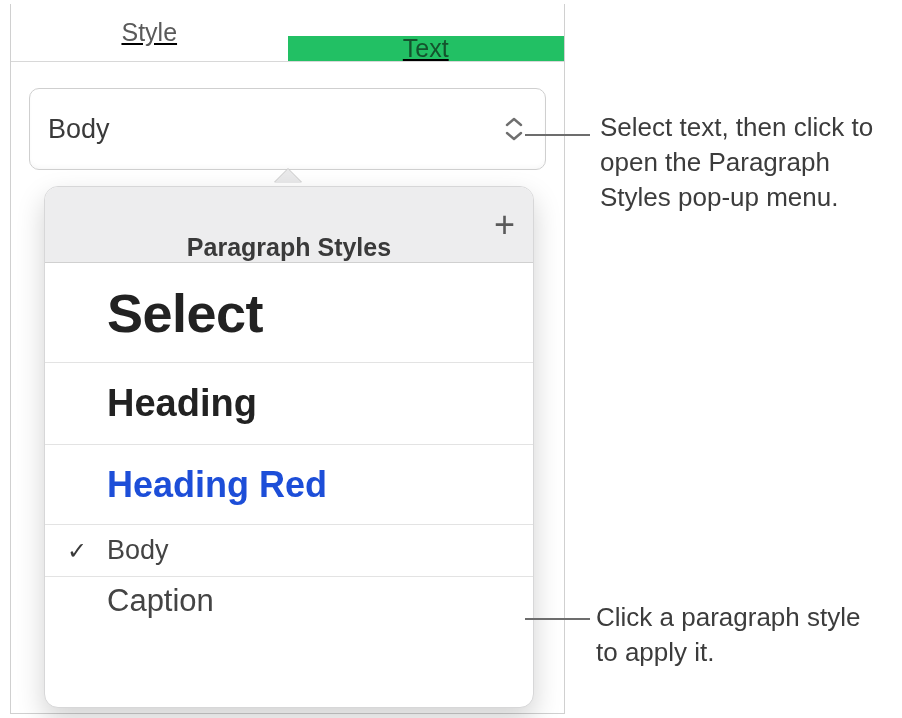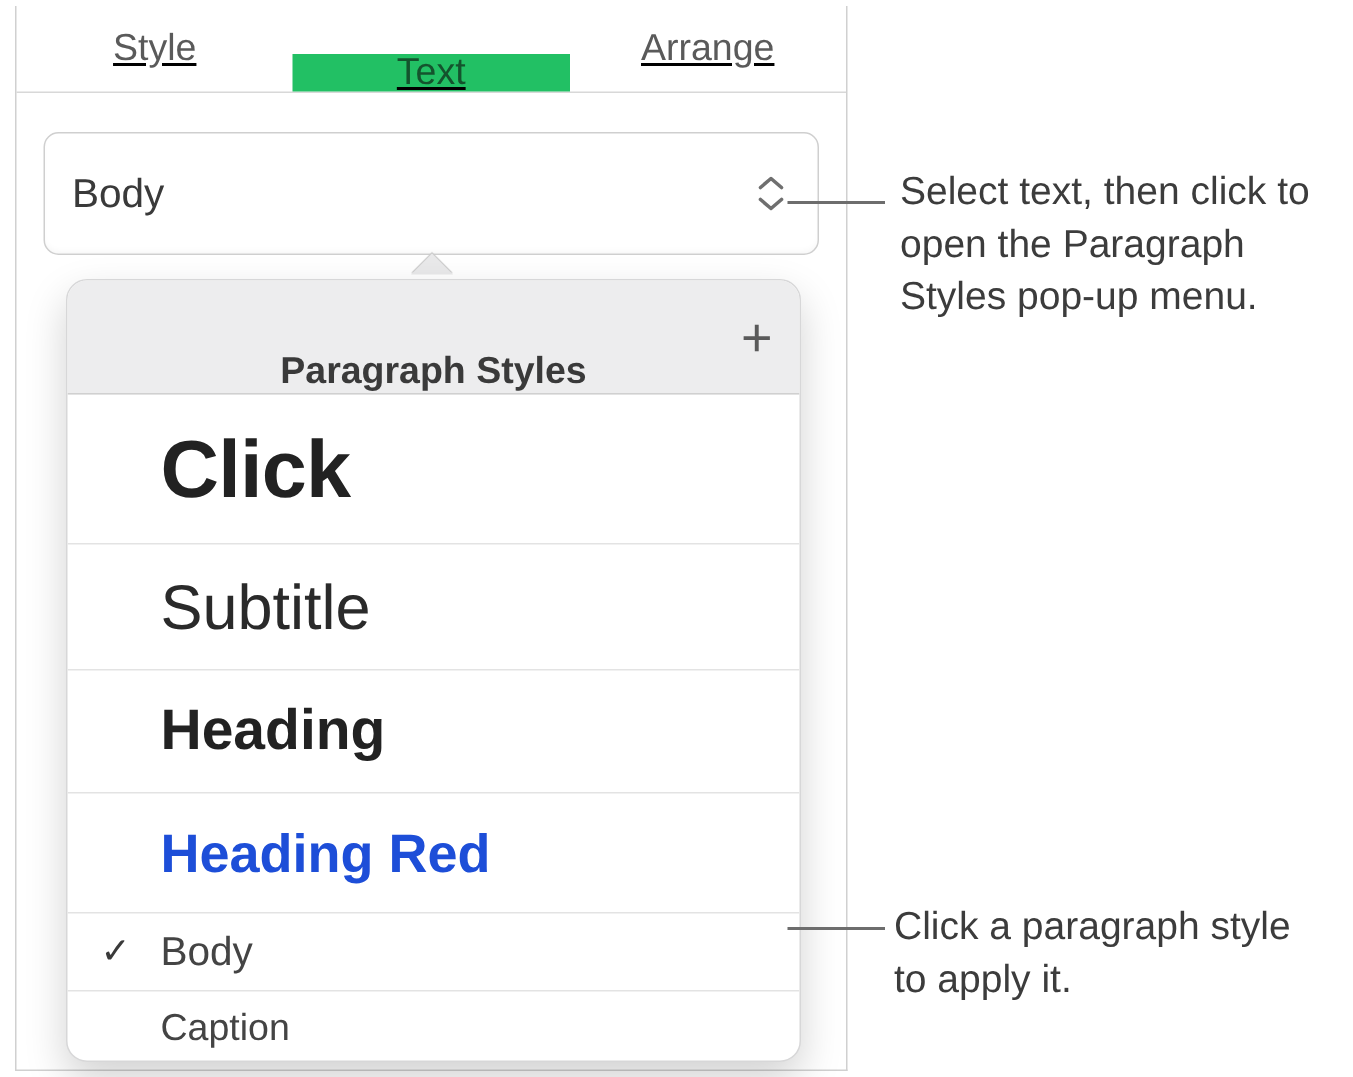--- a/index.html
+++ b/index.html
@@ -135,21 +135,21 @@
       position: absolute;
       left: 22px;
       font-size: 24px;
       color: #3a3a3a;
     }
     .s-title { font-size: 54px; font-weight: 700; letter-spacing: -0.5px; color: #222; }
     .s-subtitle { font-size: 42px; font-weight: 400; color: #2a2a2a; }
     .s-heading { font-size: 38px; font-weight: 700; color: #222; }
     .s-headingred { font-size: 36px; font-weight: 700; color: #1d4ed8; }
     .s-body { font-size: 27px; font-weight: 400; color: #444; }
-    .s-caption { font-size: 25px; font-weight: 400; color: #444; }
+    .s-caption { font-size: 31px; font-weight: 400; color: #444; }
 
     
     .annotation {
       position: absolute;
       font-size: 26px;
       line-height: 1.35;
       color: #3c3c3c;
     }
     .ann1 { left: 600px; top: 110px; width: 290px; }
     .ann2 { left: 596px; top: 600px; width: 290px; }
@@ -161,21 +161,20 @@
     .line1 { left: 525px; top: 134px; width: 65px; }
     .line2 { left: 525px; top: 618px; width: 65px; }
   </style>
 </head>
 <body>
 
 <div class="panel">
   <div class="tabs">
     <div class="tab">Style</div>
     <div class="tab active">Text</div>
-    <div class="tab">Arrange</div>
   </div>
 
   <div class="style-select">
     <span class="label">Body</span>
     <span class="chev">
       <svg width="18" height="10" viewBox="0 0 18 10">
           <polyline points="2,8 9,2 16,8" fill="none" stroke="#6f6f6f" stroke-width="2.4" stroke-linecap="round" stroke-linejoin="round"></polyline>
         </svg>
       <svg width="18" height="10" viewBox="0 0 18 10">
           <polyline points="2,2 9,8 16,2" fill="none" stroke="#6f6f6f" stroke-width="2.4" stroke-linecap="round" stroke-linejoin="round"></polyline>
@@ -184,24 +183,21 @@
     <span class="popover-tip"></span>
   </div>
 
   <div class="popover">
     <div class="popover-header">
       <span class="title">Paragraph Styles</span>
       <span class="plus">+</span>
     </div>
     <div class="style-list">
       <div class="style-item title-row">
-        <span class="s-title">Click</span>
-      </div>
-      <div class="style-item subtitle-row">
-        <span class="s-subtitle">Subtitle</span>
+        <span class="s-title">Select</span>
       </div>
       <div class="style-item heading-row">
         <span class="s-heading">Heading</span>
       </div>
       <div class="style-item headingred-row">
         <span class="s-headingred">Heading Red</span>
       </div>
       <div class="style-item body-row">
         <span class="check">✓</span>
         <span class="s-body">Body</span>

